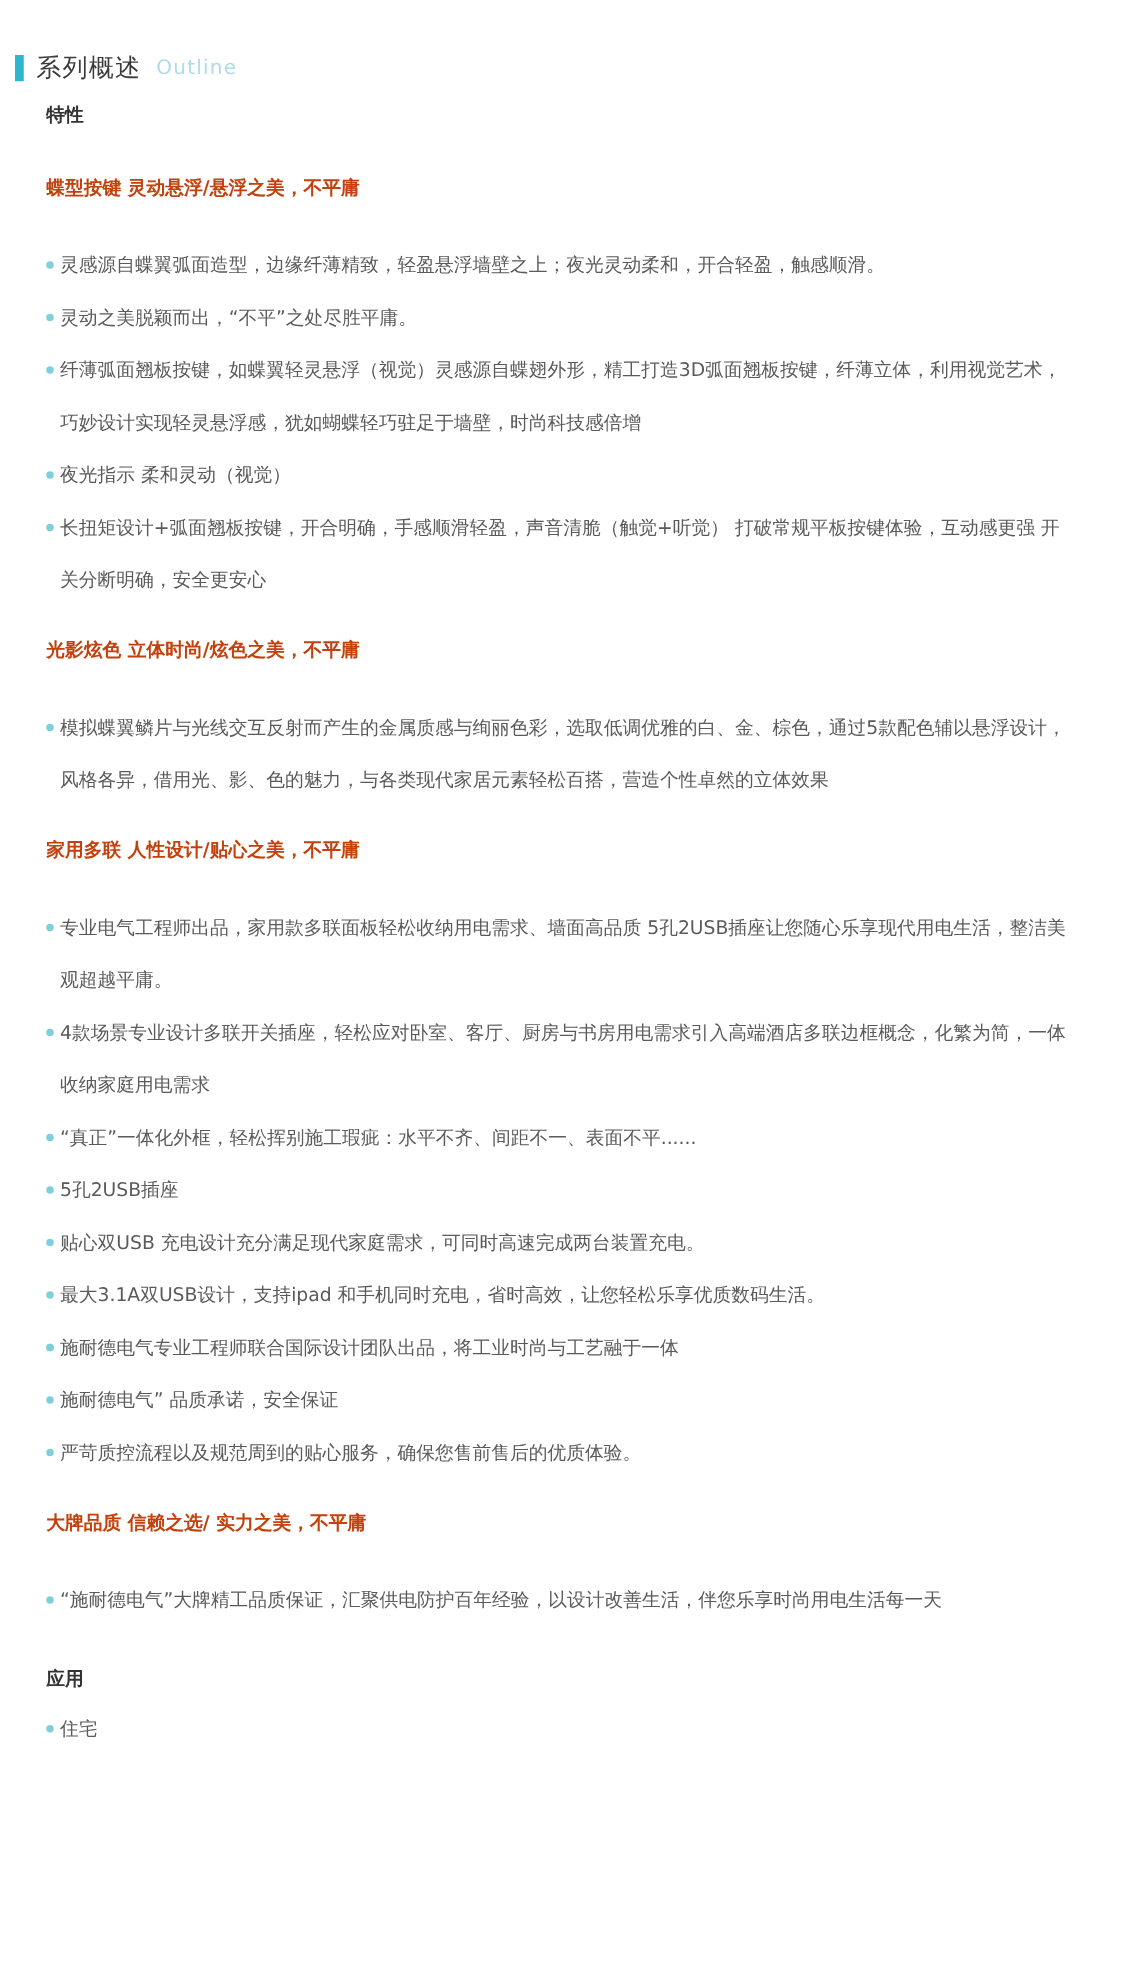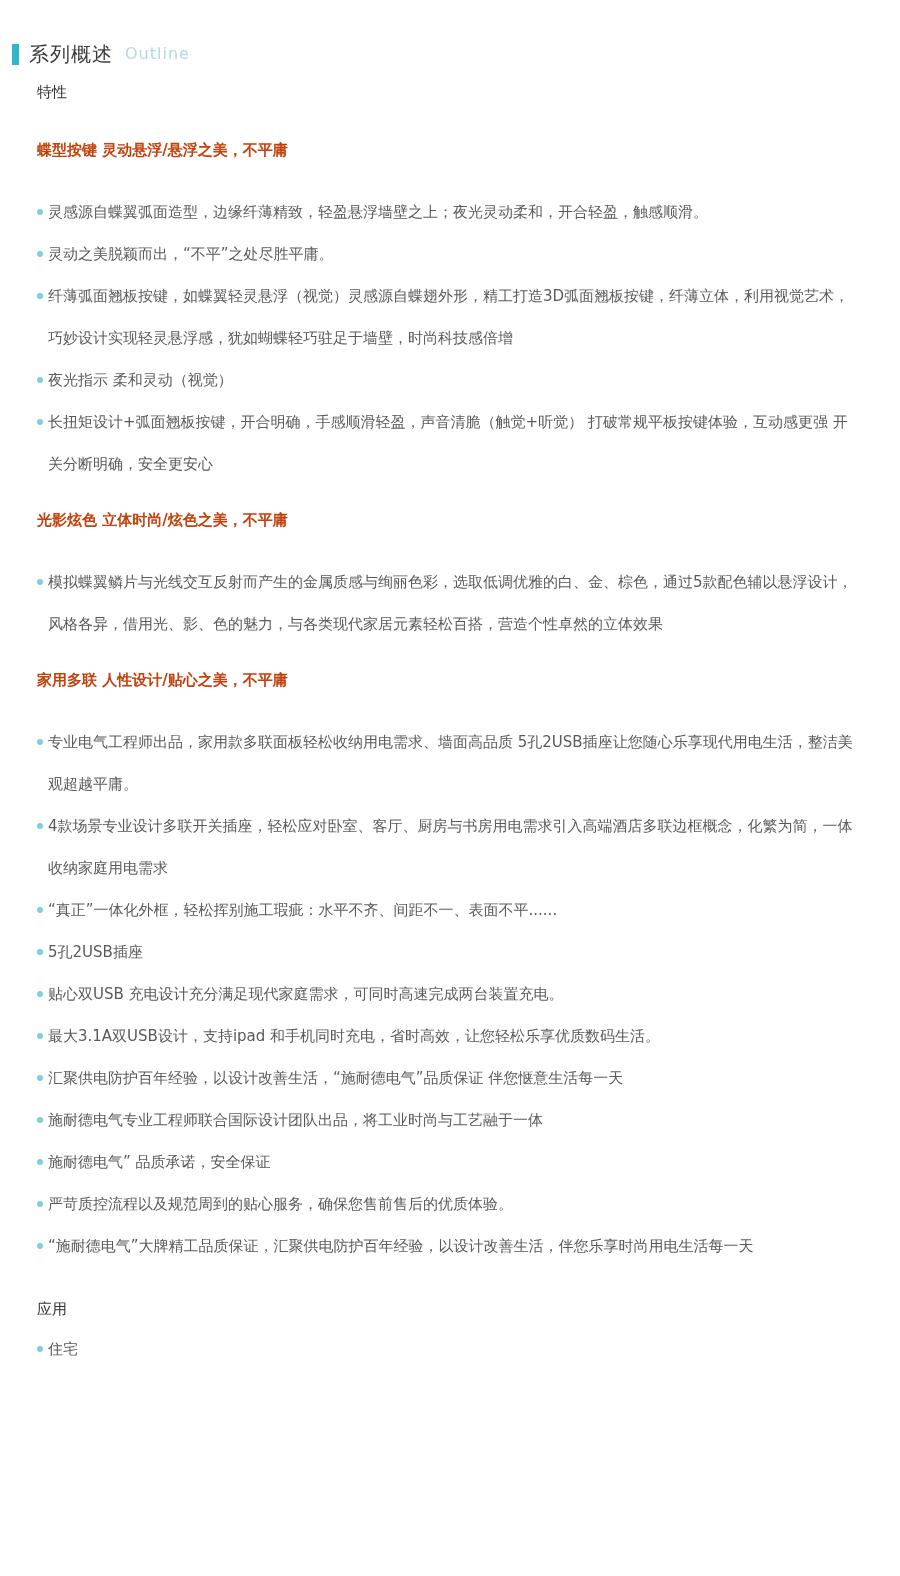--- a/index.html
+++ b/index.html
@@ -7,21 +7,21 @@
     width:900px;height:1576px;overflow:hidden;background:#ffffff;
     font-family:"DejaVu Sans","Liberation Sans",sans-serif;
     -webkit-font-smoothing:antialiased;
   }
   .page{padding-top:42px;}
   .title-row{display:flex;align-items:center;margin-left:12px;height:24px;}
   .accent-bar{width:7px;height:21px;background:#2db7cd;margin-right:10px;flex:0 0 auto;}
   .title-cn{font-size:20px;color:#3b3b3b;letter-spacing:1px;line-height:24px;}
   .title-en{font-size:16px;color:#afdbe8;margin-left:12px;letter-spacing:1px;line-height:24px;}
   .content{margin:0 38px 0 37px;}
-  h3.sub{font-size:15px;font-weight:normal;color:#333333;margin:18px 0 42px 0;line-height:16px;}
+  h3.sub{font-size:15px;font-weight:bold;color:#333333;margin:18px 0 42px 0;line-height:16px;}
   h3.sub.app{margin:34px 0 11px 0;}
   h2.sec{font-size:15px;font-weight:bold;color:#c2410c;margin:27px 0 33px 0;line-height:16px;}
   ul.blist{list-style:none;margin:0;padding:0;}
   ul.blist li{position:relative;font-size:15px;line-height:42px;color:#5a5a5a;margin-left:11px;}
   .dot{position:absolute;left:-11px;top:18px;width:6px;height:6px;border-radius:50%;background:#7ecfdc;}
   .li-text{display:inline;}
 </style>
 </head>
 <body>
 
@@ -52,26 +52,27 @@
     </ul>
 
     <h2 class="sec">家用多联 人性设计/贴心之美，不平庸</h2>
     <ul class="blist">
       <li><span class="dot"></span><span class="li-text">专业电气工程师出品，家用款多联面板轻松收纳用电需求、墙面高品质 5孔2USB插座让您随心乐享现代用电生活，整洁美观超越平庸。</span></li>
       <li><span class="dot"></span><span class="li-text">4款场景专业设计多联开关插座，轻松应对卧室、客厅、厨房与书房用电需求引入高端酒店多联边框概念，化繁为简，一体收纳家庭用电需求</span></li>
       <li><span class="dot"></span><span class="li-text">“真正”一体化外框，轻松挥别施工瑕疵：水平不齐、间距不一、表面不平......</span></li>
       <li><span class="dot"></span><span class="li-text">5孔2USB插座</span></li>
       <li><span class="dot"></span><span class="li-text">贴心双USB 充电设计充分满足现代家庭需求，可同时高速完成两台装置充电。</span></li>
       <li><span class="dot"></span><span class="li-text">最大3.1A双USB设计，支持ipad 和手机同时充电，省时高效，让您轻松乐享优质数码生活。</span></li>
-      <li><span class="dot"></span><span class="li-text">汇聚供电防护百年经验，以设计改善生活，“施耐德电气”品质保证 伴您惬意生活每一天</span></li>
+      <li><span class="dot"></span></li>
       <li><span class="dot"></span><span class="li-text">施耐德电气专业工程师联合国际设计团队出品，将工业时尚与工艺融于一体</span></li>
       <li><span class="dot"></span><span class="li-text">施耐德电气” 品质承诺，安全保证</span></li>
       <li><span class="dot"></span><span class="li-text">严苛质控流程以及规范周到的贴心服务，确保您售前售后的优质体验。</span></li>
     </ul>
 
+    <h2 class="sec">大牌品质 信赖之选/ 实力之美，不平庸</h2>
     <ul class="blist">
       <li><span class="dot"></span><span class="li-text">“施耐德电气”大牌精工品质保证，汇聚供电防护百年经验，以设计改善生活，伴您乐享时尚用电生活每一天</span></li>
     </ul>
 
     <h3 class="sub app">应用</h3>
     <ul class="blist">
       <li><span class="dot"></span><span class="li-text">住宅</span></li>
     </ul>
 
   </div>

